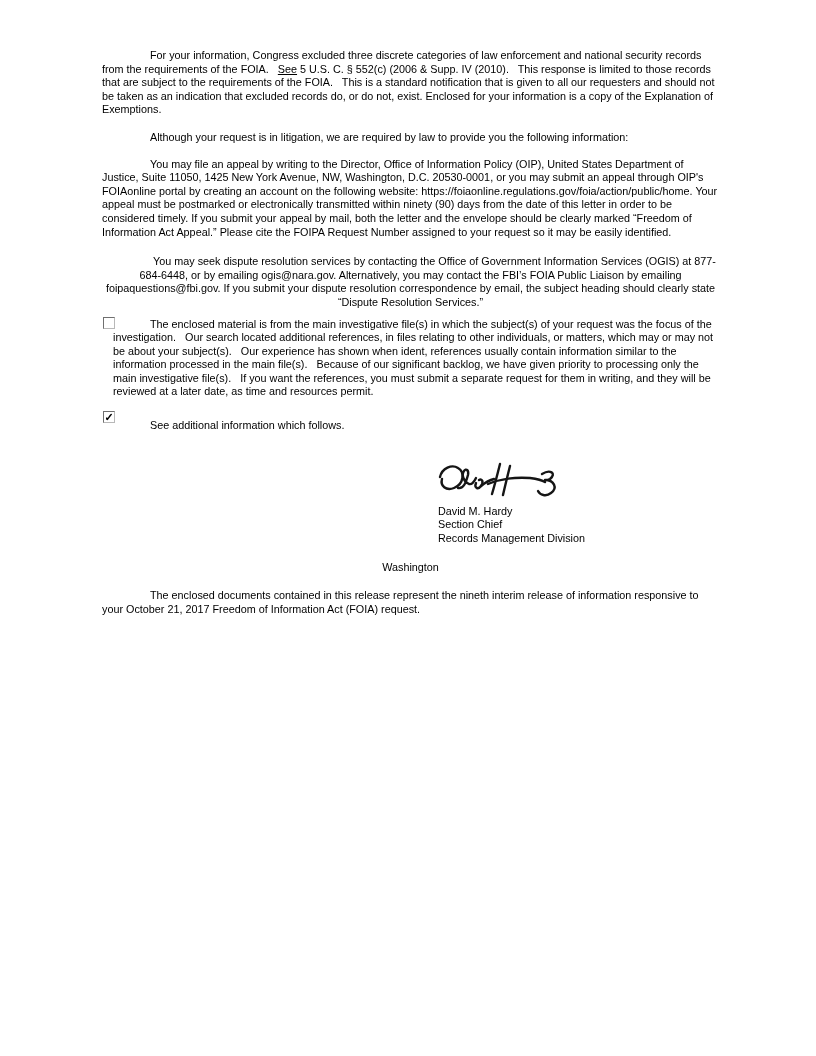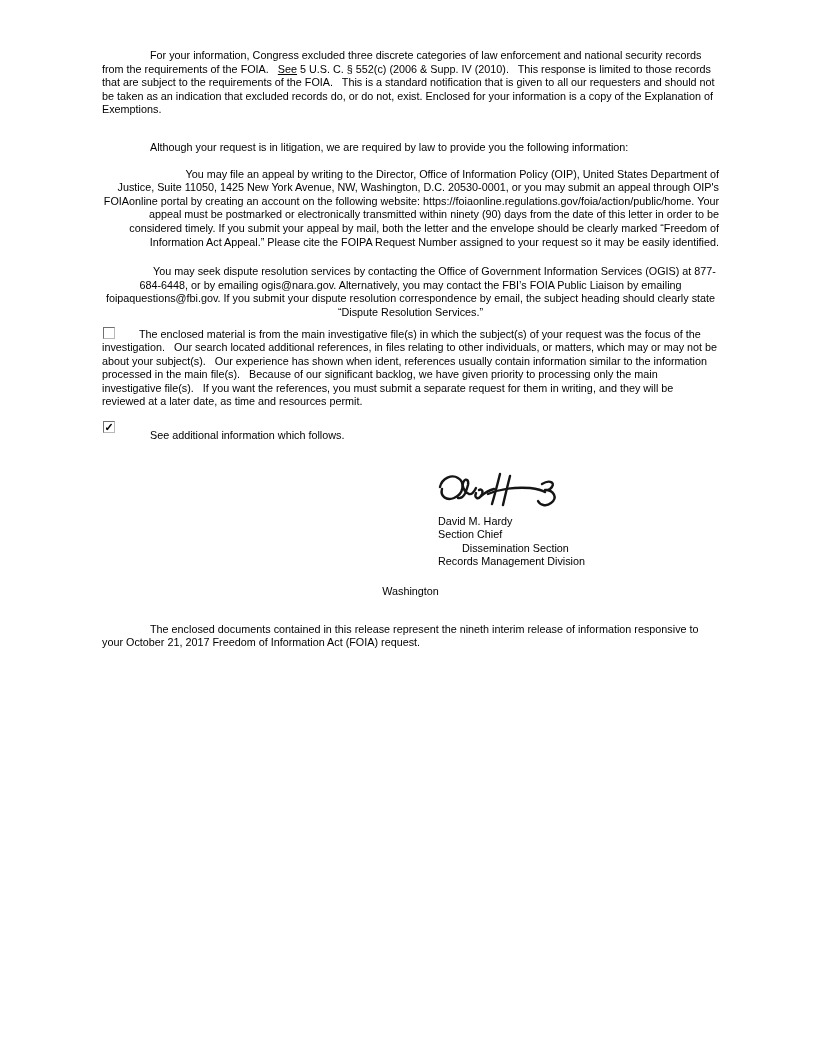--- a/index.html
+++ b/index.html
@@ -18,22 +18,22 @@
   }
   .content {
     margin-left: 102px;
     width: 617px;
     padding-top: 49px;
   }
   p { margin: 0; white-space: pre-wrap; }
   .para { text-indent: 48px; }
   .u { text-decoration: underline; }
   .gap8  { margin-top: 8px; }
-  .gap13 { margin-top: 13px; text-align: right; }
-  .gap14 { margin-top: 24px; }
+  .gap13 { margin-top: 13px; }
+  .gap14 { margin-top: 14px; }
   .gap16 { margin-top: 16px; text-align: center; }
   .cb-row { position: relative; }
   .cb-row2 { position: relative; margin-top: 20px; }
   .cb-box {
     position: absolute;
     left: 1px;
     top: -1px;
     width: 10px;
     height: 10px;
     background: #ffffff;
@@ -45,21 +45,21 @@
   }
   .cb-row2 .cb-box { top: -8px; }
   .check {
     display: block;
     font-size: 11px;
     font-weight: bold;
     line-height: 10px;
     color: #000;
     letter-spacing: 0;
   }
-  .cb-text  { text-indent: 37px; }
+  .cb-text  { margin-left: 11px; text-indent: 37px; }
   .cb-text2 { margin-left: 48px; }
   .sig-block { margin-left: 336px; margin-top: 29px; }
   .sig {
     display: block;
     margin-top: 2px;
     margin-bottom: 3px;
   }
   .indent24 { padding-left: 24px; }
 </style>
 </head>
@@ -93,21 +93,20 @@
       <path d="M20,26 C26,27 28,20 30,13 C31,8 28,6 26,9 C23,13 26,20 31,22 C34,23 36,20 38,16"></path>
       <path d="M38,21 C36,26 40,28 43,24 C46,20 44,16 41,18"></path>
       <path d="M43,24 C48,20 52,18 56,17"></path>
       <path d="M62,2 C60,10 57,22 54,32"></path>
       <path d="M72,4 C70,12 67,24 65,33"></path>
       <path d="M50,22 C62,17 78,15 92,16 C100,17 104,18 107,20"></path>
       <path d="M104,12 C112,7 119,11 112,17 C110,18 108,18 107,18 C116,18 120,26 113,31 C108,35 102,33 100,29"></path>
     </svg>
     <p>David M. Hardy</p>
     <p>Section Chief</p>
-    <p class="indent24">Dissemination Section</p>
     <p>Records Management Division</p>
   </div>
 
   <p class="gap16">Washington</p>
 
   <p class="para gap14">The enclosed documents contained in this release represent the nineth interim release of information responsive to your October 21, 2017 Freedom of Information Act (FOIA) request.</p>
 
 </div>
 
 </body></html>

